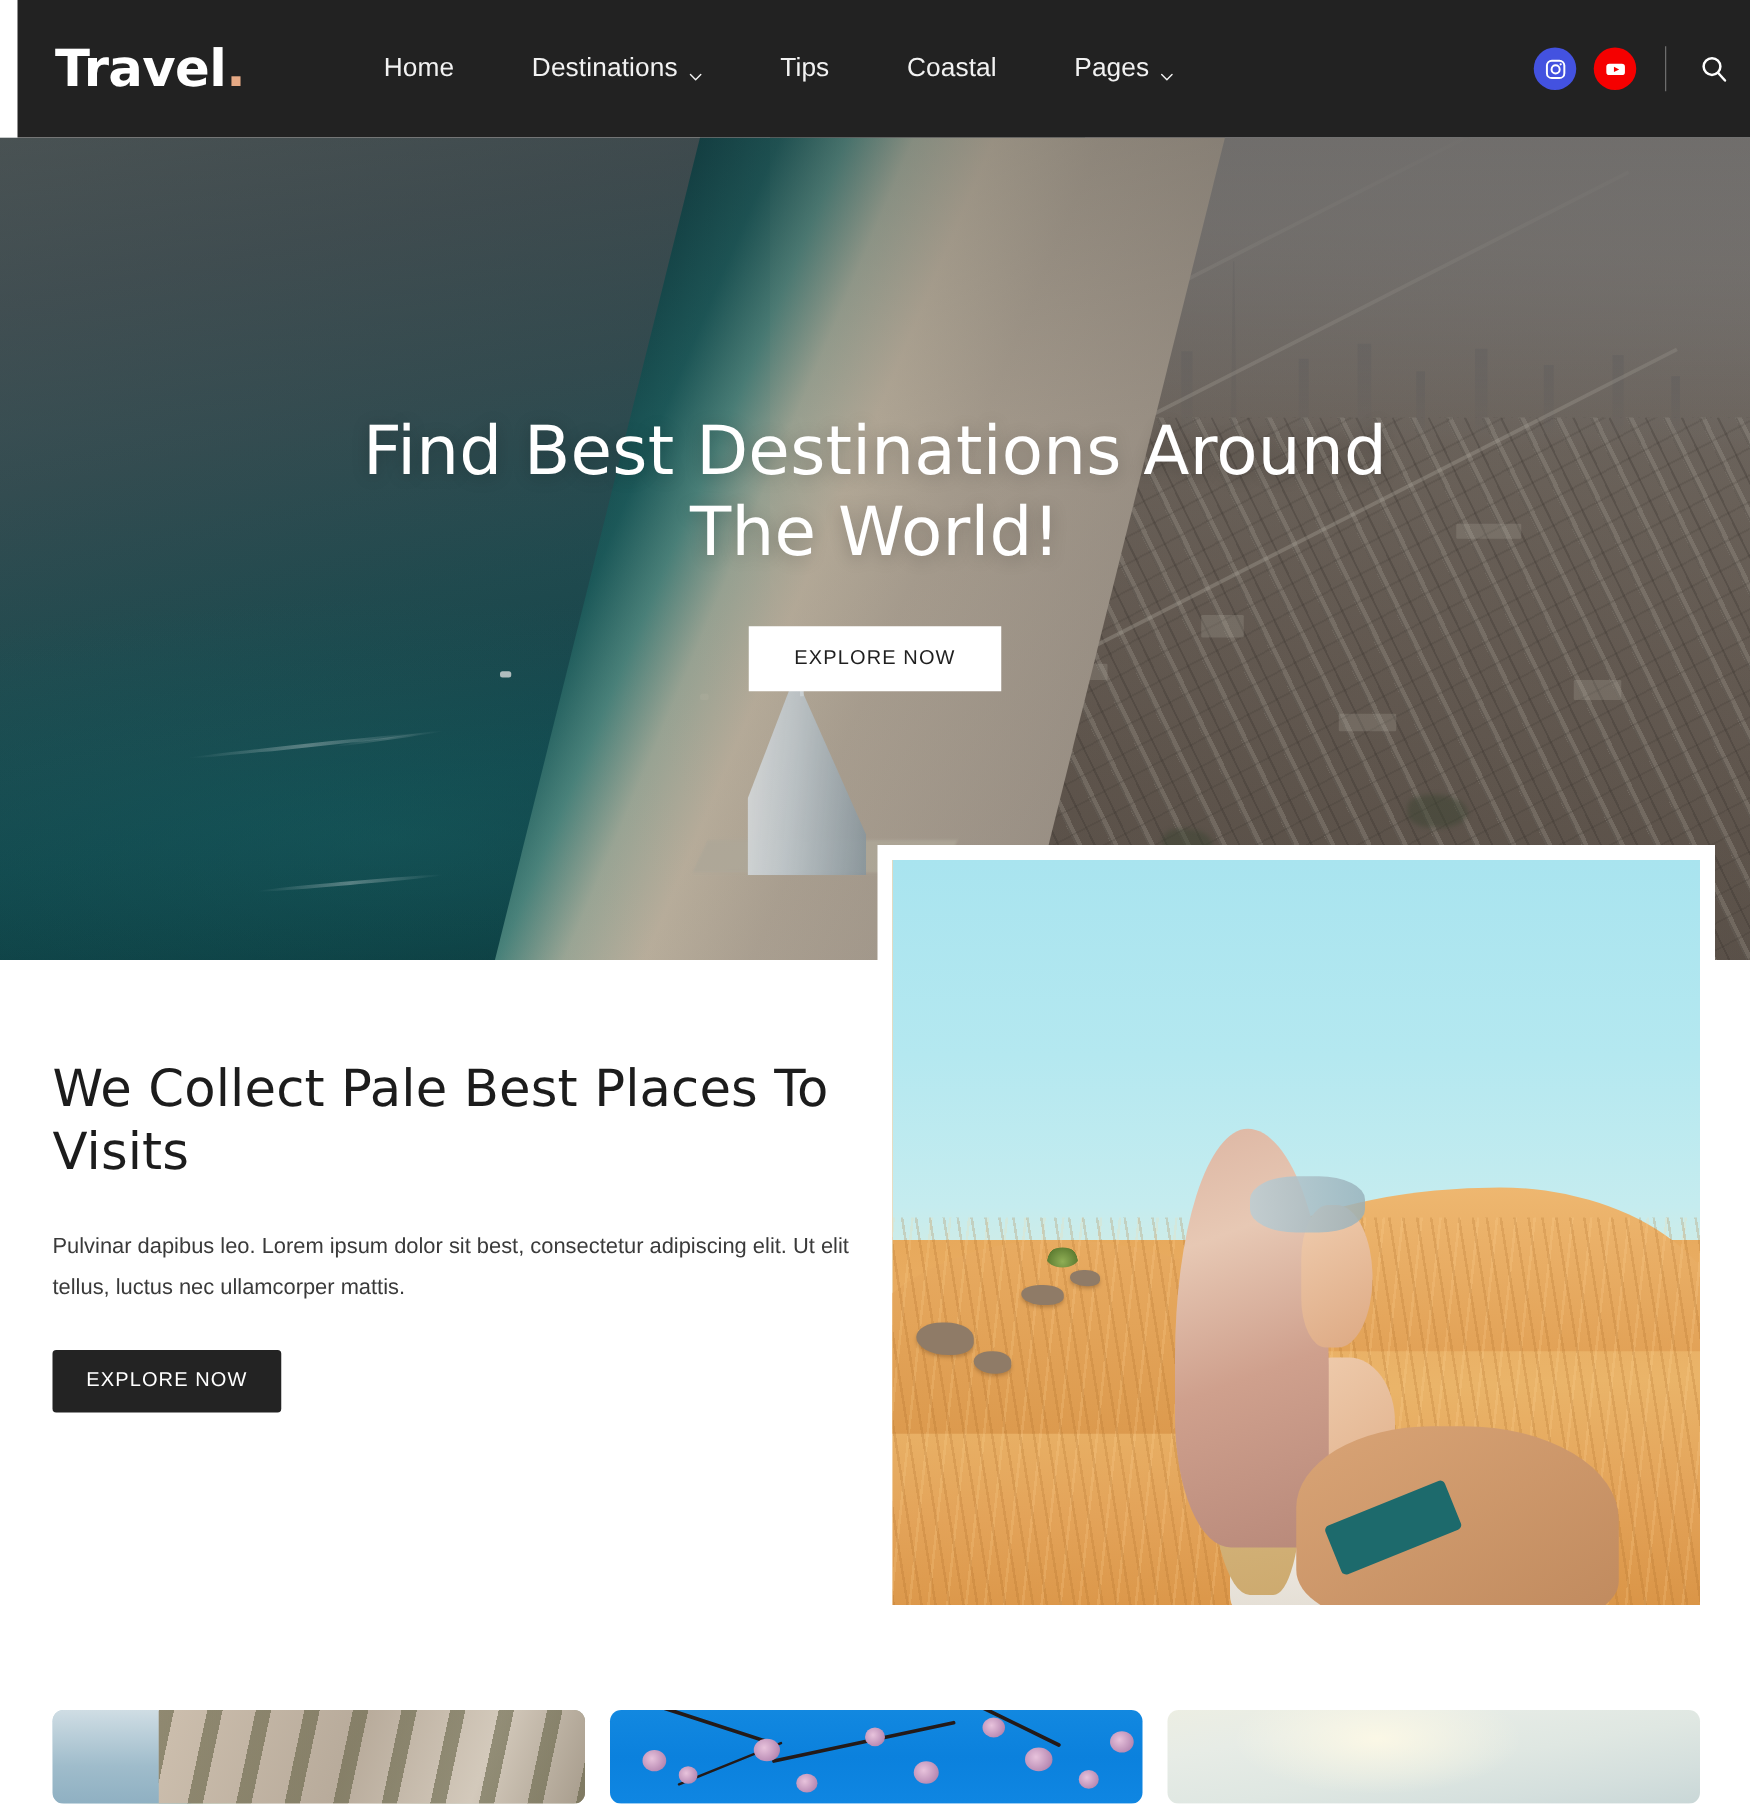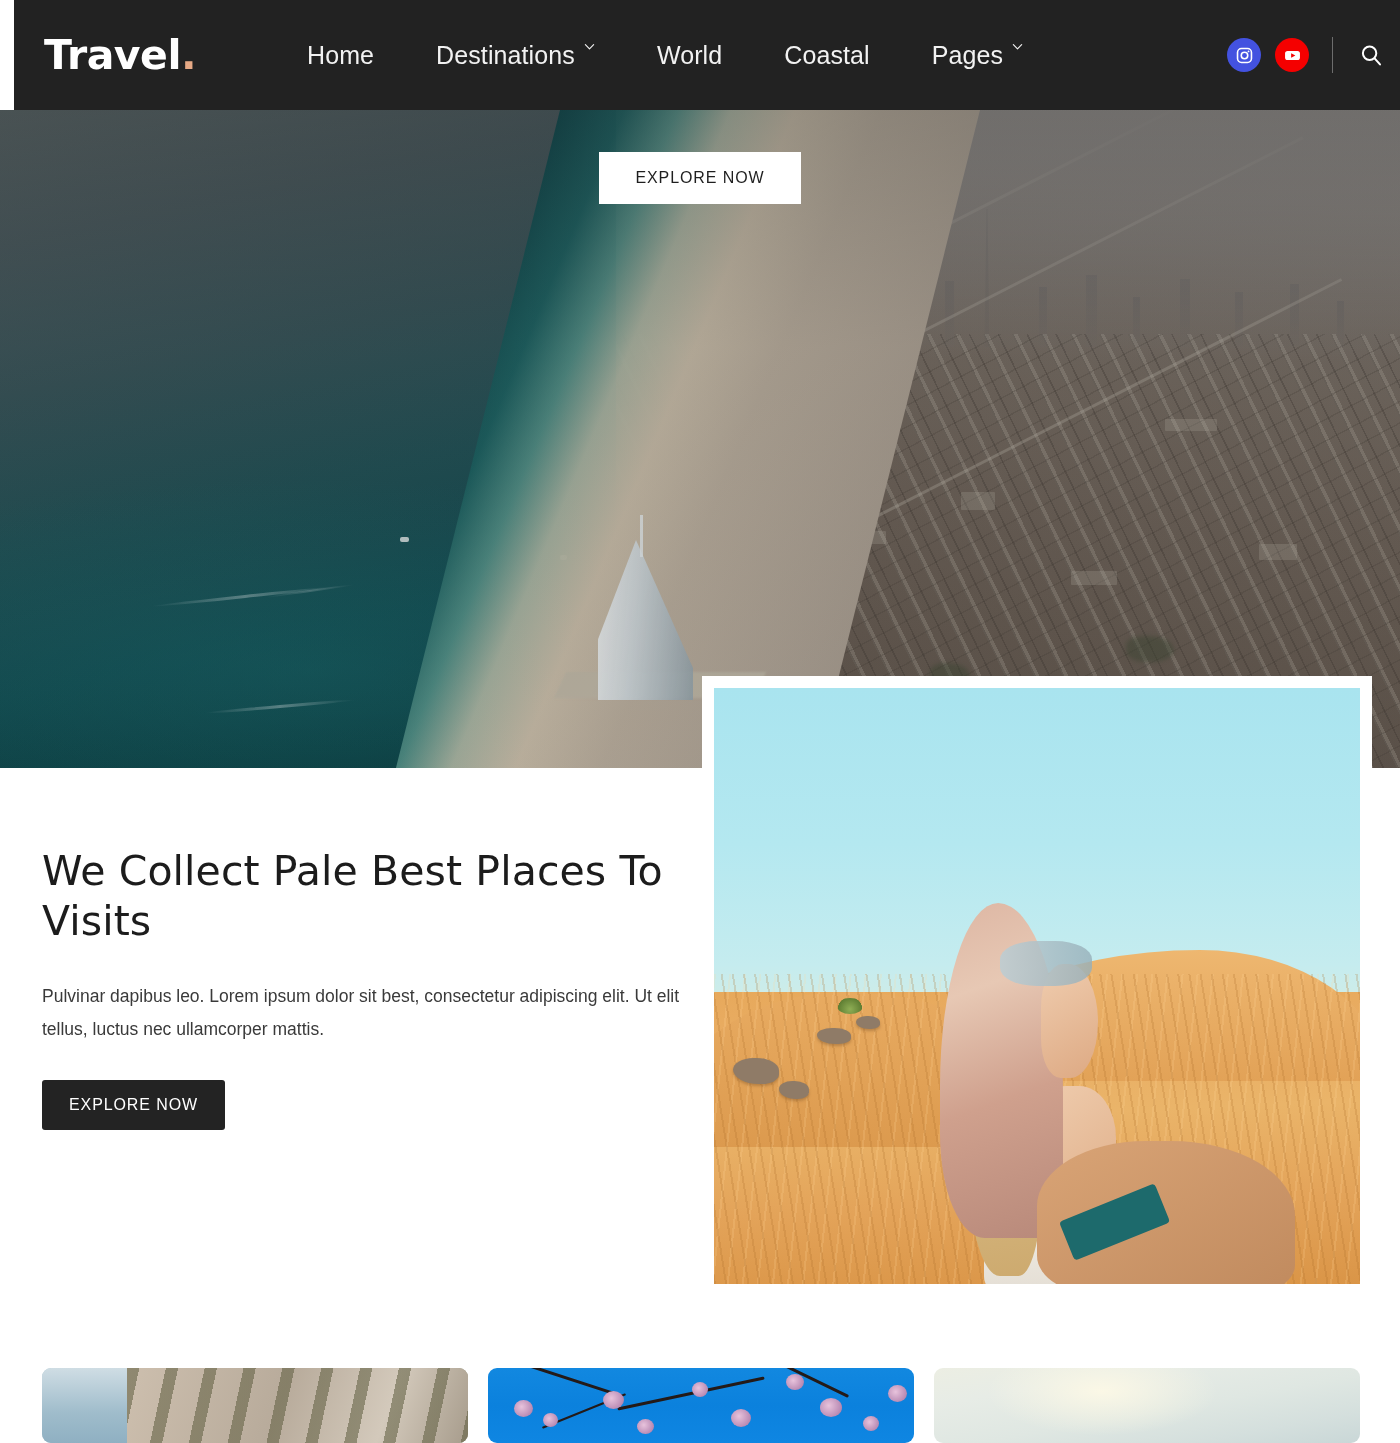--- a/index.html
+++ b/index.html
@@ -24,22 +24,22 @@
     margin-left:30px;
     font-family:"DejaVu Sans", sans-serif;
     font-size:41px; font-weight:700; color:#ffffff;
     letter-spacing:-0.5px; line-height:1;
     white-space:nowrap;
   }
   .logo .dot { color:#e6a985; }
 
   .nav { display:flex; align-items:center; margin-left:80px; }
   .nav-item {
-    display:flex; align-items:flex-start; gap:9px;
-    color:#f2f2f2; font-size:25px; font-weight:400;
+    display:flex; align-items:flex-end; gap:9px;
+    color:#f2f2f2; font-size:21px; font-weight:400;
     padding:0 31px; white-space:nowrap; cursor:pointer;
     letter-spacing:0.1px;
   }
   .chev { display:block; width:11px; height:11px; flex:0 0 auto; }
   .chev svg { display:block; width:11px; height:11px; }
 
   .header-right {
     position:absolute; right:28px; top:0; height:110px;
     display:flex; align-items:center; gap:14px;
   }
@@ -380,21 +380,21 @@
       </div>
       <div class="nav-item">
         <span>Destinations</span>
         <span class="chev">
           <svg viewBox="0 0 12 12">
               <path d="M1.5 4 L6 8.5 L10.5 4" fill="none" stroke="#f2f2f2" stroke-width="1.25" stroke-linecap="round" stroke-linejoin="round"></path>
             </svg>
         </span>
       </div>
       <div class="nav-item">
-        <span>World</span>
+        <span>Tips</span>
       </div>
       <div class="nav-item">
         <span>Coastal</span>
       </div>
       <div class="nav-item">
         <span>Pages</span>
         <span class="chev">
           <svg viewBox="0 0 12 12">
               <path d="M1.5 4 L6 8.5 L10.5 4" fill="none" stroke="#f2f2f2" stroke-width="1.25" stroke-linecap="round" stroke-linejoin="round"></path>
             </svg>
@@ -472,20 +472,24 @@
 
       <div class="beach"></div>
       <div class="burj-base"></div>
       <div class="burj"></div>
       <div class="burj-mast"></div>
 
       <div class="hero-scrim"></div>
     </div>
 
     <div class="hero-inner">
+      <h1 class="hero-title">
+        <span>Find Best Destinations Around</span><br>
+        <span>The World!</span>
+      </h1>
       <button class="hero-btn">EXPLORE NOW</button>
     </div>
   </section>
 
   <section class="feature">
     <div class="feature-col">
       <h2 class="sec-title">We Collect Pale Best Places To Visits</h2>
       <p class="sec-p">Pulvinar dapibus leo. Lorem ipsum dolor sit best, consectetur adipiscing elit. Ut elit tellus, luctus nec ullamcorper mattis.</p>
       <button class="dark-btn">EXPLORE NOW</button>
     </div>

